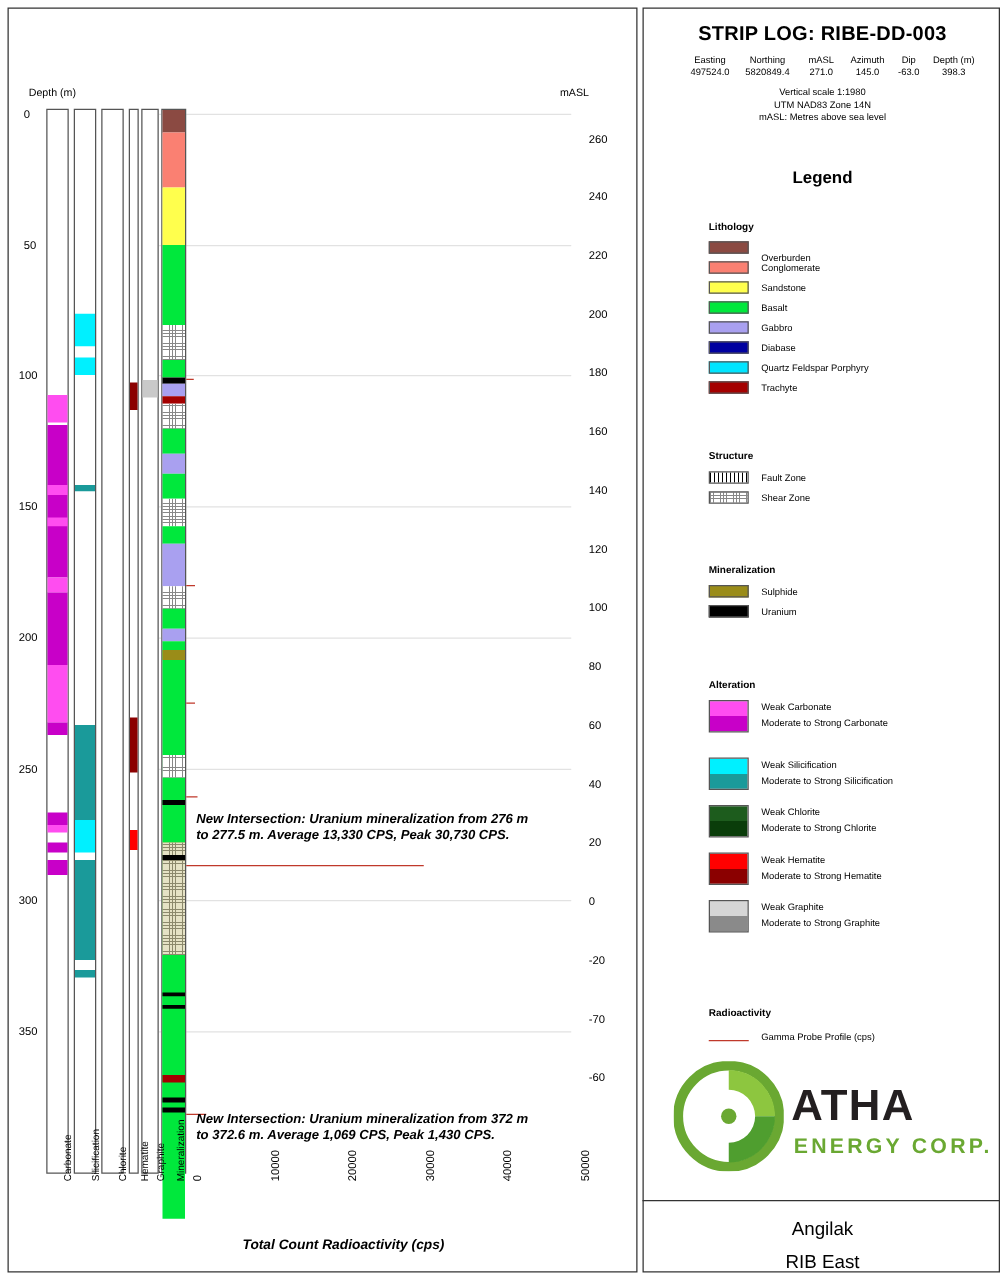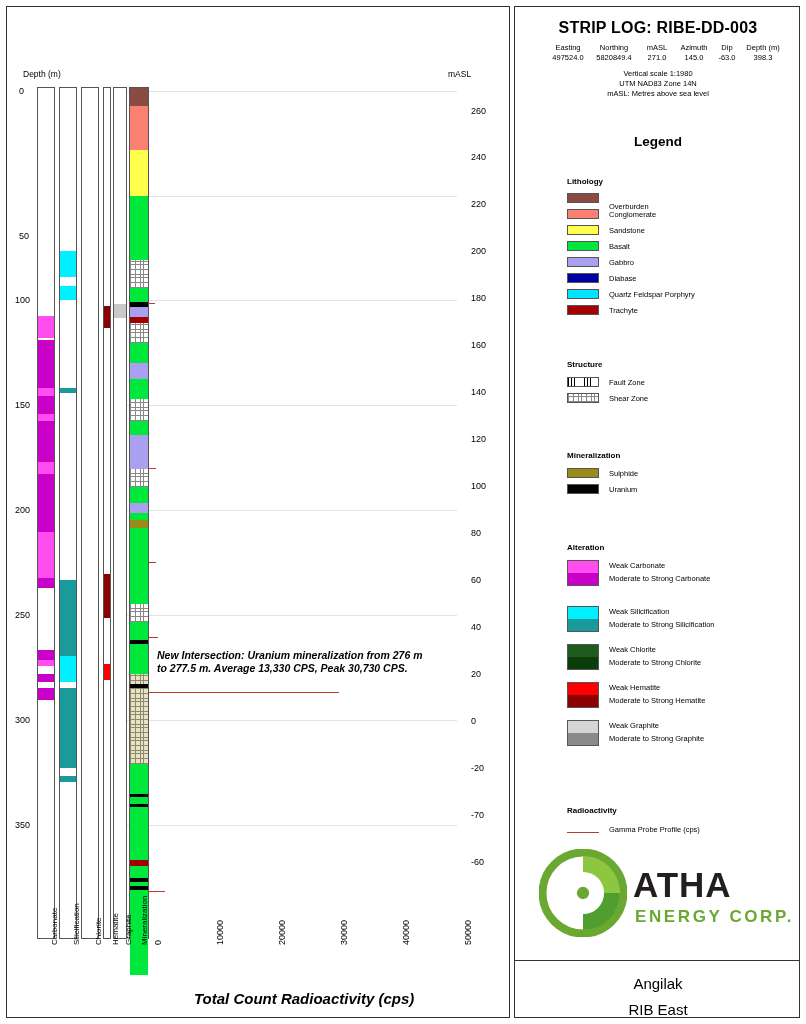--- a/index.html
+++ b/index.html
@@ -15,21 +15,21 @@
   .tick-label{position:absolute;font-size:9px;color:#000;}
   .grid-line{position:absolute;height:1px;background:#e2e2e2;}
   .col-box{position:absolute;border:1px solid #555;box-sizing:border-box;background:#fff;}
   .col-title{position:absolute;font-size:8px;transform-origin:left top;white-space:nowrap;}
   .seg{position:absolute;}
   .hatch-fault{background-image:repeating-linear-gradient(90deg,#000 0px,#000 0.7px,#fff 0.7px,#fff 3.2px);}
   .hatch-shear{background-image:repeating-linear-gradient(90deg,#888 0px,#888 0.6px,rgba(255,255,255,0) 0.6px,rgba(255,255,255,0) 2.6px),repeating-linear-gradient(0deg,#888 0px,#888 0.6px,rgba(255,255,255,0) 0.6px,rgba(255,255,255,0) 2.6px);background-color:#fff;}
   .annot{position:absolute;font-size:10.5px;font-style:italic;font-weight:bold;line-height:13px;}
   .gamma{position:absolute;background:#c0392b;height:1.4px;}
   .x-tick{position:absolute;font-size:9px;transform-origin:left top;}
-  #xaxis-title{position:absolute;font-size:15px;font-style:italic;font-weight:bold;}
+  #xaxis-title{position:absolute;font-size:11px;font-style:italic;font-weight:bold;}
   
   #strip-title{position:absolute;left:0;top:12px;width:286px;text-align:center;font-size:16px;font-weight:bold;letter-spacing:.2px;}
   .hdr-cell{position:absolute;font-size:7.5px;text-align:center;}
   .hdr-val{position:absolute;font-size:7.5px;text-align:center;}
   .subinfo{position:absolute;width:286px;text-align:center;font-size:7.5px;}
   #legend-title{position:absolute;width:286px;text-align:center;font-size:13.5px;font-weight:bold;}
   .legend-head{position:absolute;font-size:8px;font-weight:bold;}
   .legend-sw{position:absolute;width:32px;height:10px;border:0.6px solid #555;box-sizing:border-box;}
   .legend-txt{position:absolute;font-size:7.5px;}
   .legend-line{position:absolute;width:32px;height:0;border-top:1.2px solid #c0392b;}
@@ -51,21 +51,21 @@
     <div class="grid-line" style="left:110px;top:84px;width:340px;"></div>
     <div class="grid-line" style="left:110px;top:189px;width:340px;"></div>
     <div class="grid-line" style="left:110px;top:293px;width:340px;"></div>
     <div class="grid-line" style="left:110px;top:398px;width:340px;"></div>
     <div class="grid-line" style="left:110px;top:503px;width:340px;"></div>
     <div class="grid-line" style="left:110px;top:608px;width:340px;"></div>
     <div class="grid-line" style="left:110px;top:713px;width:340px;"></div>
     <div class="grid-line" style="left:110px;top:818px;width:340px;"></div>
 
     <div class="tick-label" style="left:12px;top:79px;">0</div>
-    <div class="tick-label" style="left:12px;top:184px;margin-top:40px;">50</div>
+    <div class="tick-label" style="left:12px;top:184px;">50</div>
     <div class="tick-label" style="left:8px;top:288px;">100</div>
     <div class="tick-label" style="left:8px;top:393px;">150</div>
     <div class="tick-label" style="left:8px;top:498px;">200</div>
     <div class="tick-label" style="left:8px;top:603px;">250</div>
     <div class="tick-label" style="left:8px;top:708px;">300</div>
     <div class="tick-label" style="left:8px;top:813px;">350</div>
 
     <div class="tick-label" style="left:464px;top:99px;">260</div>
     <div class="tick-label" style="left:464px;top:145px;">240</div>
     <div class="tick-label" style="left:464px;top:192px;">220</div>
@@ -162,20 +162,24 @@
     <div class="gamma" style="left:142px;top:884px;width:16px;"></div>
     <div class="gamma" style="left:142px;top:630px;width:9px;"></div>
     <div class="gamma" style="left:142px;top:555px;width:7px;"></div>
     <div class="gamma" style="left:142px;top:461px;width:7px;"></div>
     <div class="gamma" style="left:142px;top:296px;width:6px;"></div>
 
     <div class="annot" style="left:150px;top:642px;">
       <div>New Intersection: Uranium mineralization from 276 m</div>
       <div>to 277.5 m. Average 13,330 CPS, Peak 30,730 CPS.</div>
     </div>
+    <div class="annot" style="left:150px;top:882px;">
+      <div>New Intersection: Uranium mineralization from 372 m</div>
+      <div>to 372.6 m. Average 1,069 CPS, Peak 1,430 CPS.</div>
+    </div>
 
     <div class="col-title" style="left:43px;top:938px;transform:rotate(-90deg);">Carbonate</div>
     <div class="col-title" style="left:65px;top:938px;transform:rotate(-90deg);">Silicification</div>
     <div class="col-title" style="left:87px;top:938px;transform:rotate(-90deg);">Chlorite</div>
     <div class="col-title" style="left:104px;top:938px;transform:rotate(-90deg);">Hematite</div>
     <div class="col-title" style="left:117px;top:938px;transform:rotate(-90deg);">Graphite</div>
     <div class="col-title" style="left:133px;top:938px;transform:rotate(-90deg);">Mineralization</div>
 
     <div class="x-tick" style="left:146px;top:938px;transform:rotate(-90deg);">0</div>
     <div class="x-tick" style="left:208px;top:938px;transform:rotate(-90deg);">10000</div>

